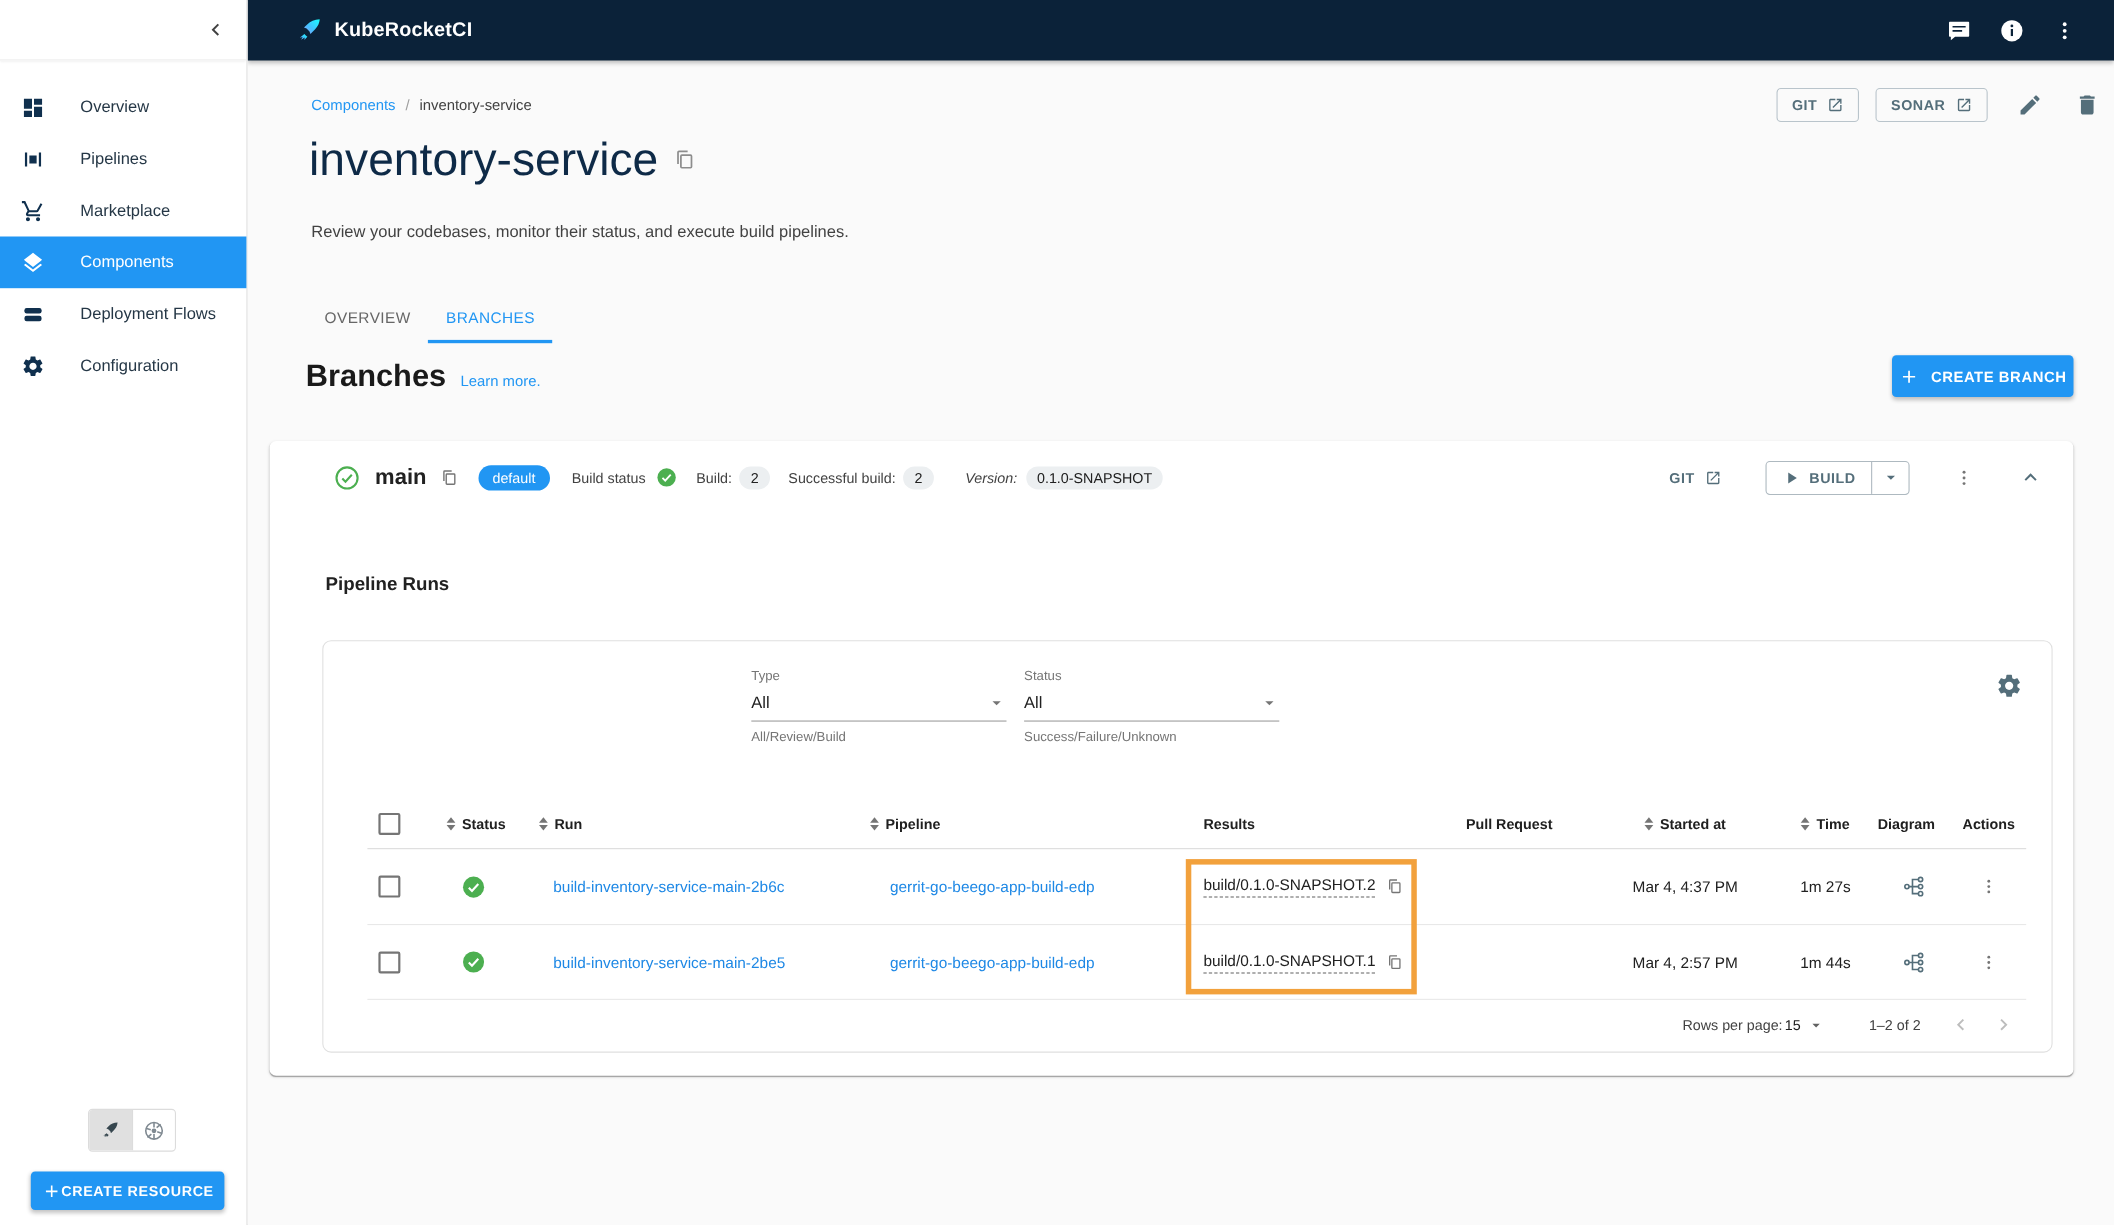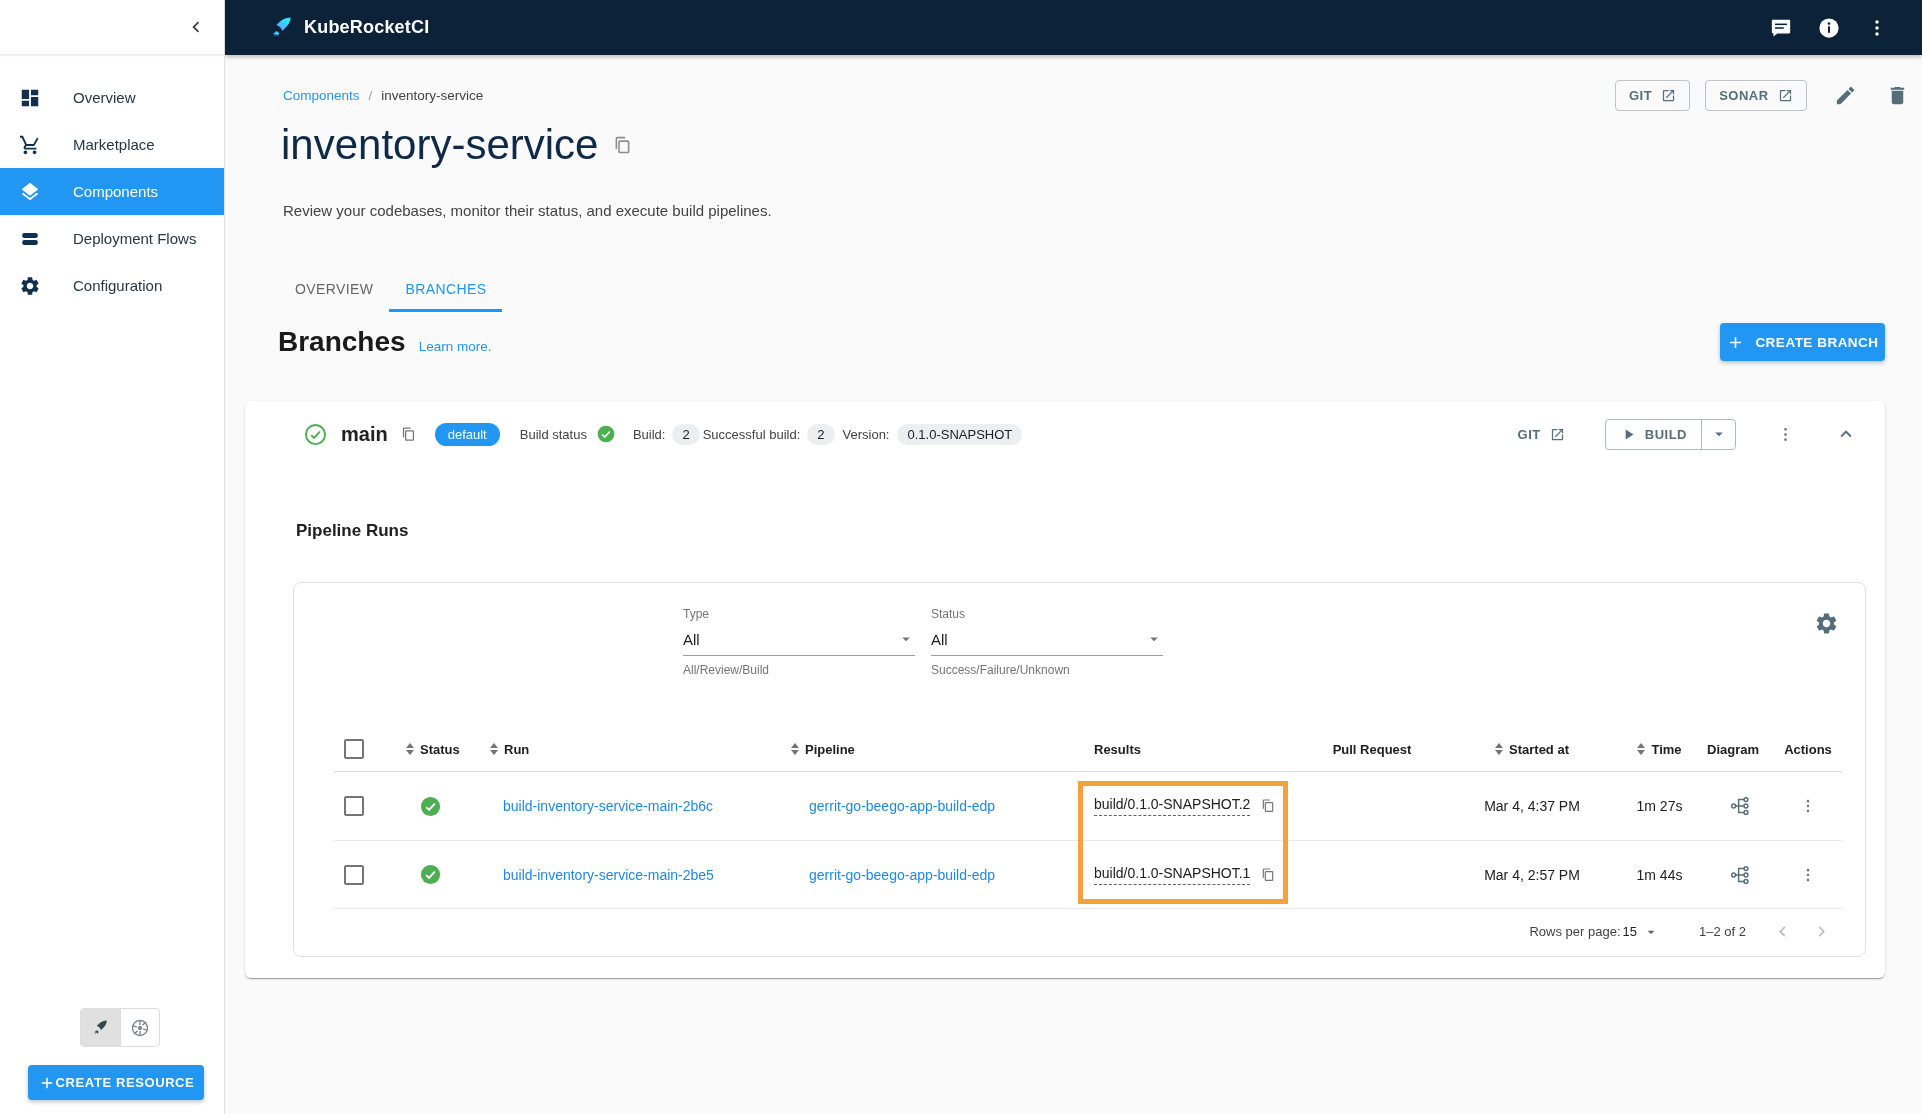--- a/index.html
+++ b/index.html
@@ -173,20 +173,28 @@
         <span class="nav-icon">
           <svg width="22" height="22" viewBox="0 0 24 24" fill="currentColor">
               <path d="M3 13h8V3H3zm0 8h8v-6H3zm10 0h8V11h-8zm0-18v6h8V3z"></path>
             </svg>
         </span>
         <span class="nav-label">Overview</span>
       </div>
       <div class="nav-item">
         <span class="nav-icon">
           <svg width="22" height="22" viewBox="0 0 24 24" fill="currentColor">
+              <path d="M4 5h2.2v14H4zM17.8 5H20v14h-2.2zM8.4 8h7.2v8H8.4z"></path>
+            </svg>
+        </span>
+        <span class="nav-label">Pipelines</span>
+      </div>
+      <div class="nav-item">
+        <span class="nav-icon">
+          <svg width="22" height="22" viewBox="0 0 24 24" fill="currentColor">
               <path d="M7 18c-1.1 0-2 .9-2 2s.9 2 2 2 2-.9 2-2-.9-2-2-2zm10 0c-1.1 0-2 .9-2 2s.9 2 2 2 2-.9 2-2-.9-2-2-2zM7.2 14.6l.1-.2.9-1.4h7.5c.8 0 1.4-.4 1.7-1l3.9-7-1.8-1-3.8 7H8.5L4.3 2H1v2h2l3.6 7.6-1.4 2.4c-.7 1.3.2 3 1.8 3h12v-2H7.2z"></path>
             </svg>
         </span>
         <span class="nav-label">Marketplace</span>
       </div>
       <div class="nav-item active">
         <span class="nav-icon">
           <svg width="22" height="22" viewBox="0 0 24 24" fill="currentColor">
               <path d="M11.99 18.54l-7.37-5.73L3 14.07l9 7 9-7-1.63-1.27-7.38 5.74zM12 16l7.36-5.73L21 9l-9-7-9 7 1.63 1.27L12 16z"></path>
             </svg>
@@ -359,23 +367,23 @@
         <span class="chip-default">default</span>
         <span class="kv-label" style="margin-left:20px;">Build status</span>
         <span style="margin-left:9px;">
           <svg width="20" height="20" viewBox="0 0 24 24">
               <circle cx="12" cy="12" r="10" fill="#4caf50"></circle>
               <path d="M7.5 12.6l3 3 6-6.6" fill="none" stroke="#fff" stroke-width="2"></path>
             </svg>
         </span>
         <span class="kv-label" style="margin-left:17px;">Build:</span>
         <span class="pill" style="margin-left:7px;">2</span>
-        <span class="kv-label" style="margin-left:3px;">Successful build:</span>
+        <span class="kv-label" style="margin-left:17px;">Successful build:</span>
         <span class="pill" style="margin-left:7px;">2</span>
-        <span class="kv-label" style="margin-left:8px;">Version:</span>
+        <span class="kv-label" style="margin-left:29px;font-style:italic;">Version:</span>
         <span class="pill" style="margin-left:8px;">0.1.0-SNAPSHOT</span>
       </div>
 
       <div class="branch-right">
         <span class="git-link">
           <span>GIT</span>
           <svg width="15" height="15" viewBox="0 0 24 24" fill="currentColor">
               <path d="M19 19H5V5h7V3H5c-1.11 0-2 .9-2 2v14c0 1.1.89 2 2 2h14c1.1 0 2-.9 2-2v-7h-2v7zM14 3v2h3.59l-9.83 9.83 1.41 1.41L19 6.41V10h2V3h-7z"></path>
             </svg>
         </span>

